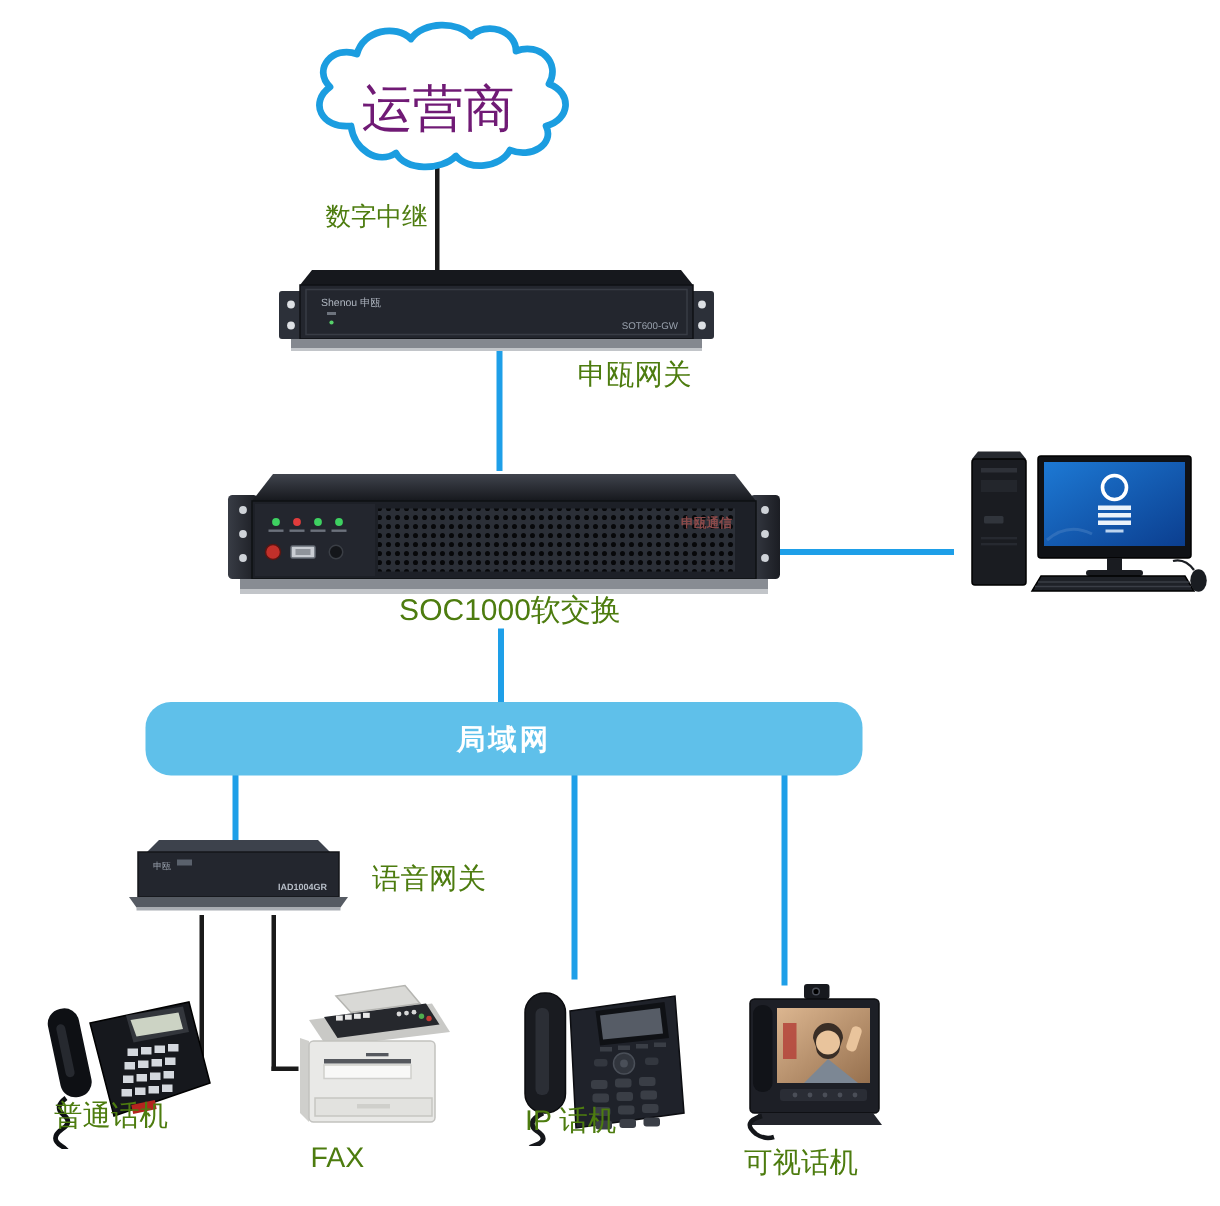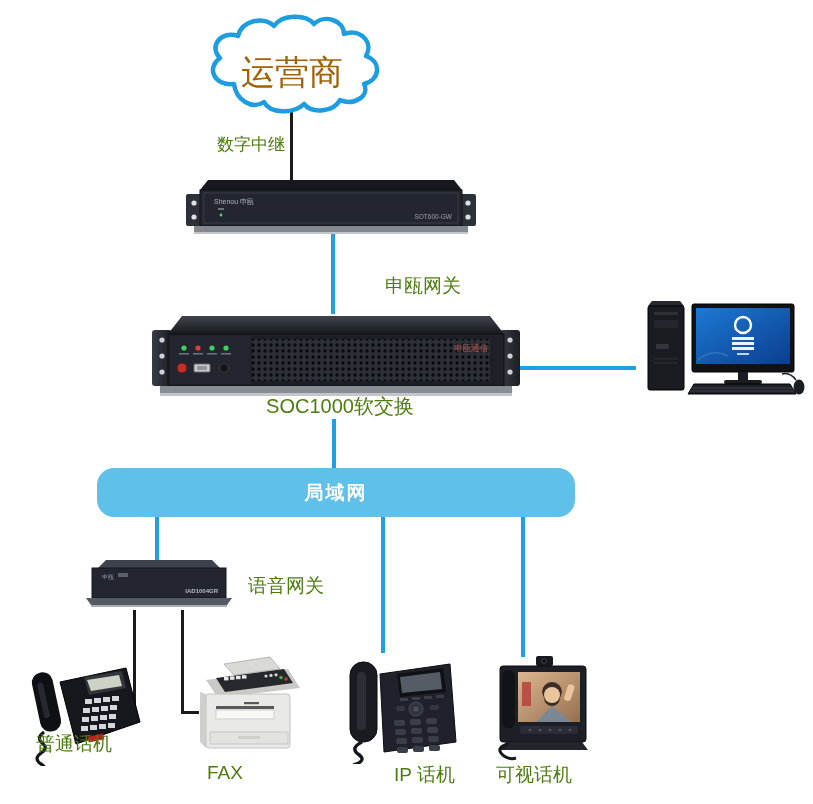--- a/index.html
+++ b/index.html
@@ -7,21 +7,21 @@
           font-family:"Liberation Sans","DejaVu Sans",sans-serif;color:#111;}
   .abs{position:absolute;}
   .line-black{position:absolute;background:#1a1a1a;}
   .line-blue{position:absolute;background:#1E9FE8;}
   .lbl{position:absolute;font-size:19px;color:#4d7c0f;white-space:nowrap;}
   .lbl-center{text-align:center;}
   #lan-bar{position:absolute;left:97px;top:468px;width:478px;height:49px;border-radius:17px;
            background:#5FC0EA;display:flex;align-items:center;justify-content:center;}
   #lan-bar span{color:#ffffff;font-size:19px;font-weight:bold;letter-spacing:2px;}
   #cloud-text{position:absolute;left:196px;top:50px;width:192px;text-align:center;
-              font-size:34px;color:#a16207;}
+              font-size:34px;color:#701a75;}
   svg{display:block;}
 </style>
 </head>
 <body>
 
 <div id="canvas">
 
   <div class="line-black" style="left:290px;top:108px;width:3px;height:74px;"></div>
   <div class="line-blue" style="left:331px;top:230px;width:4px;height:84px;"></div>
   <div class="line-blue" style="left:514px;top:366px;width:122px;height:4px;"></div>
@@ -54,21 +54,21 @@
       <circle cx="288" cy="41" r="2.6" fill="#dde0e4"></circle>
     <rect x="20" y="14" width="262" height="36" fill="#23262e" stroke="#0f1115"></rect>
     <rect x="24" y="17" width="254" height="30" fill="none" stroke="#383c45" stroke-width="1"></rect>
     <text x="34" y="28" font-size="7" fill="#aeb5bf" font-family="Liberation Sans, sans-serif">Shenou 申瓯</text>
     <rect x="38" y="32" width="6" height="2" fill="#6d737d"></rect>
     <circle cx="41" cy="39" r="1.4" fill="#56d06a"></circle>
     <text x="272" y="43" font-size="6.5" fill="#98a0ac" text-anchor="end" font-family="Liberation Sans, sans-serif">SOT600-GW</text>
     <rect x="14" y="50" width="274" height="6" fill="#84888f"></rect>
     <rect x="14" y="56" width="274" height="2" fill="#c2c5c9"></rect>
   </svg>
-  <div class="lbl" style="left:385px;top:237px;margin-top:36px;">申瓯网关</div>
+  <div class="lbl" style="left:385px;top:237px;">申瓯网关</div>
 
   <svg class="abs" style="left:148px;top:306px;" width="376" height="96" viewBox="0 0 376 96">
     <defs>
       <linearGradient id="socTop" x1="0" y1="0" x2="0" y2="1">
         <stop offset="0" stop-color="#40444d"></stop>
           <stop offset="1" stop-color="#16181d"></stop>
       </linearGradient>
       <pattern id="mesh" width="6" height="6" patternUnits="userSpaceOnUse">
         <rect width="6" height="6" fill="#2b2f37"></rect>
         <circle cx="3" cy="3" r="1.7" fill="#07080a"></circle>
@@ -229,21 +229,21 @@
         <rect x="78" y="89" width="11" height="6" rx="2" fill="#3a3e46"></rect>
         <rect x="94" y="88" width="11" height="6" rx="2" fill="#3a3e46"></rect>
       <rect x="63" y="99" width="11" height="6" rx="2" fill="#3a3e46"></rect>
         <rect x="79" y="98" width="11" height="6" rx="2" fill="#3a3e46"></rect>
         <rect x="95" y="97" width="11" height="6" rx="2" fill="#3a3e46"></rect>
     </g>
     <rect x="16" y="14" width="27" height="80" rx="13" fill="#191b20" stroke="#0b0c0f"></rect>
     <rect x="23" y="24" width="9" height="58" rx="4" fill="#2b2e35"></rect>
     <path d="M28 94 q-12 6 -4 12 q9 6 -2 10 q8 6 22 4 q14 -2 26 2" stroke="#15171b" stroke-width="3.4" fill="none"></path>
   </svg>
-  <div class="lbl" style="left:350px;top:762px;margin-left:44px;">IP 话机</div>
+  <div class="lbl" style="left:350px;top:734px;">IP 话机</div>
 
   <svg class="abs" style="left:478px;top:654px;" width="118" height="108" viewBox="0 0 118 108">
     <defs>
       <linearGradient id="vidscr" x1="0" y1="0" x2="1" y2="1">
         <stop offset="0" stop-color="#dcb690"></stop>
           <stop offset="1" stop-color="#96704e"></stop>
       </linearGradient>
     </defs>
     <rect x="58" y="2" width="17" height="10" rx="2" fill="#17191e"></rect>
     <circle cx="66" cy="7" r="2.2" fill="#000" stroke="#4a4e57"></circle>

